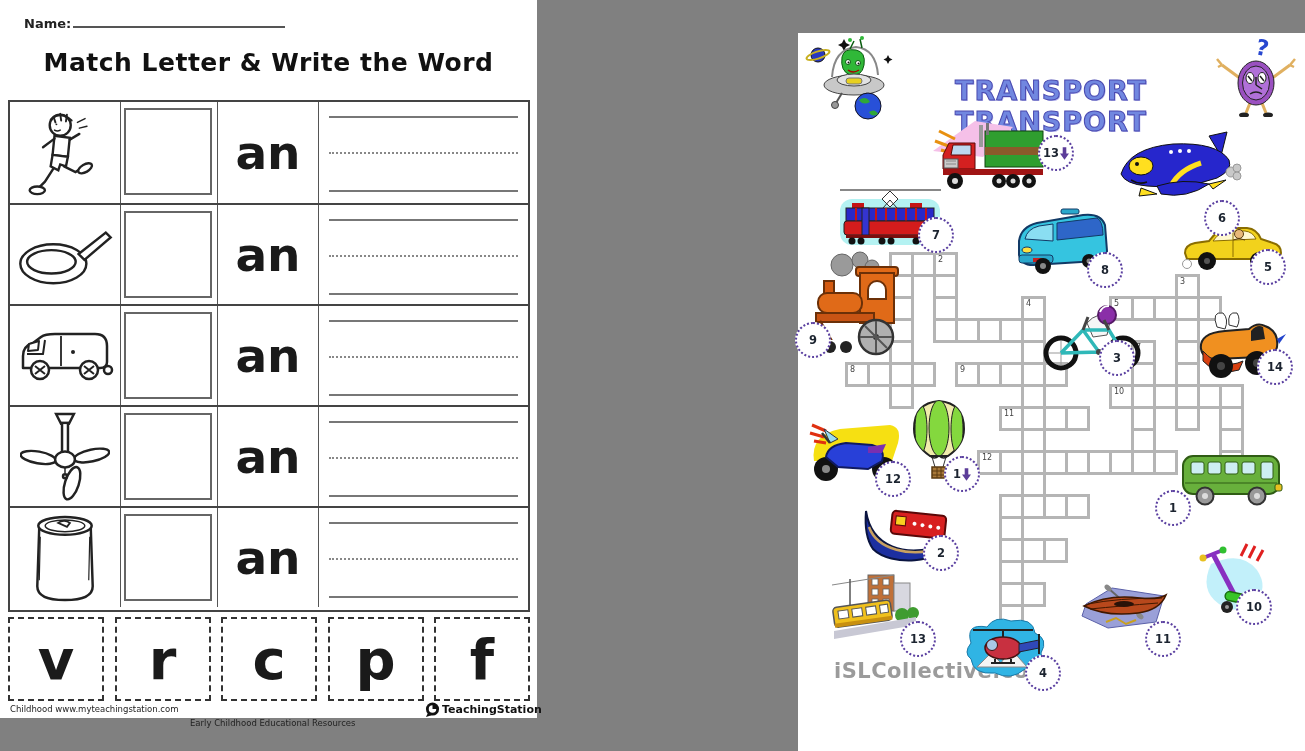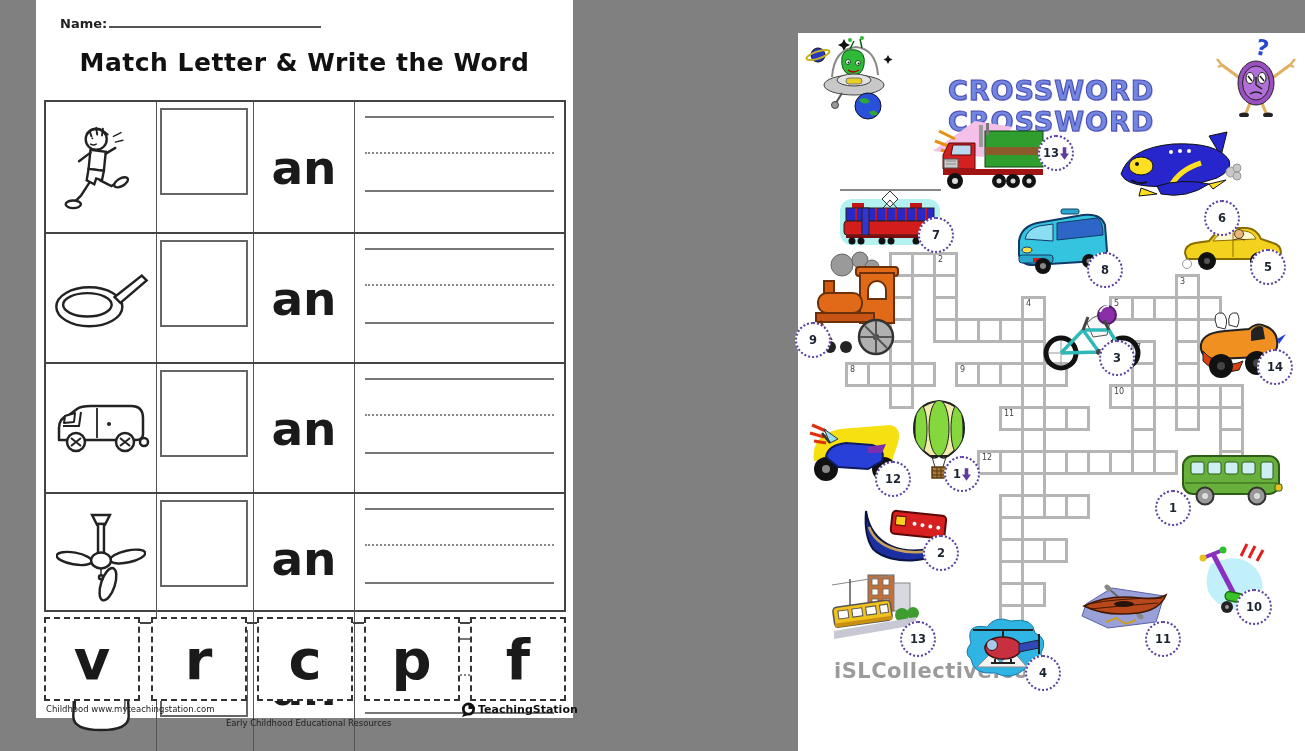--- a/index.html
+++ b/index.html
@@ -3,27 +3,27 @@
 <meta charset="utf-8">
 <style>
   html,body{margin:0;padding:0;}
   body{
     width:1305px;height:751px;position:relative;overflow:hidden;
     background:#808080;
     font-family:"DejaVu Sans","Liberation Sans",sans-serif;
   }
   .page{position:absolute;background:#fff;}
   
-  #left-page{left:0;top:0;width:537px;height:718px;margin-left:36px;}
+  #left-page{left:0;top:0;width:537px;height:718px;}
   .name-row{position:absolute;left:24px;top:14px;font-size:13px;font-weight:bold;color:#222;}
   .name-line{display:inline-block;width:212px;border-bottom:2px solid #555;height:12px;margin-left:2px;}
   .ws-title{position:absolute;left:0;top:48px;width:537px;text-align:center;font-size:25px;font-weight:bold;color:#111;letter-spacing:.5px;}
   .ws-subtitle{position:absolute;left:0;top:82px;width:537px;text-align:center;font-size:11px;font-weight:bold;color:#222;}
   .match-table{position:absolute;left:8px;top:100px;width:522px;height:512px;border:2px solid #444;box-sizing:border-box;}
-  .m-row{position:relative;height:130px;border-top:2px solid #444;box-sizing:border-box;display:flex;}
+  .m-row{position:relative;height:101px;border-top:2px solid #444;box-sizing:border-box;display:flex;}
   .m-row:first-child{border-top:none;}
   .cell-pic{width:110px;display:flex;align-items:center;justify-content:center;}
   .cell-box{width:96px;border-left:1.5px solid #555;position:relative;}
   .glue-box{position:absolute;left:3px;top:6px;width:88px;height:87px;border:2px solid #666;background:#fff;box-sizing:border-box;}
   .cell-an{width:100px;border-left:1.5px solid #555;display:flex;align-items:center;justify-content:center;font-size:47px;font-weight:bold;color:#1a1a1a;}
   .cell-lines{flex:1;border-left:1.5px solid #555;position:relative;}
   .wl{position:absolute;left:10px;right:10px;height:0;}
   .wl-solid{border-top:2px solid #777;}
   .wl-dot{border-top:2px dotted #888;}
   .tiles{position:absolute;left:8px;top:617px;width:522px;display:flex;justify-content:space-between;}
@@ -244,21 +244,21 @@
       <ellipse cx="40" cy="46" rx="13.5" ry="17" fill="#b070d8" stroke="#222"></ellipse>
       <ellipse cx="34" cy="41" rx="4" ry="5.5" fill="#fff" stroke="#222"></ellipse>
       <ellipse cx="46" cy="41" rx="4" ry="5.5" fill="#fff" stroke="#222"></ellipse>
       <path d="M32 39 L36 44 M44 39 L48 44" stroke="#222" stroke-width="1.5"></path>
       <line x1="40" y1="48" x2="40" y2="40" stroke="#222" stroke-width="1.5"></line>
       <line x1="40" y1="48" x2="46" y2="52" stroke="#222" stroke-width="1.5"></line>
       <path d="M34 57 Q40 53 46 57" fill="none" stroke="#222" stroke-width="1.5"></path>
     </svg>
   </div>
 
-  <h1 class="cw-title" style="margin:0">CROSSWORD CROSSWORD</h1>
+  <h1 class="cw-title" style="margin:0">TRANSPORT TRANSPORT</h1>
 
   <div id="crossword-layer">
       <div class="cw-cell" style="left: 44px; top: 0px;">
         <span class="cw-num">1</span>
       </div>
       <div class="cw-cell" style="left: 66px; top: 0px;"></div>
       <div class="cw-cell" style="left: 88px; top: 0px;"></div>
       <div class="cw-cell" style="left: 264px; top: 44px;">
         <span class="cw-num">5</span>
       </div>

